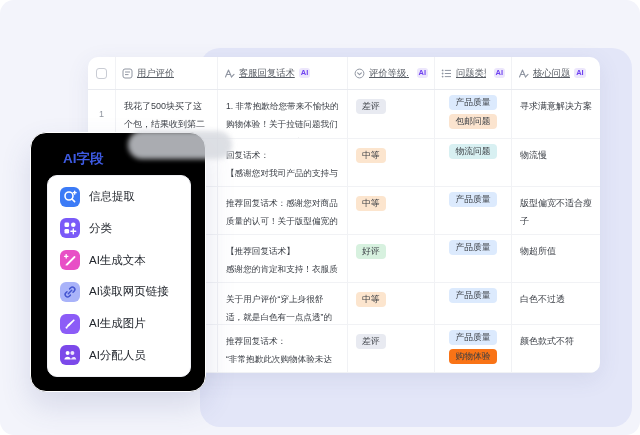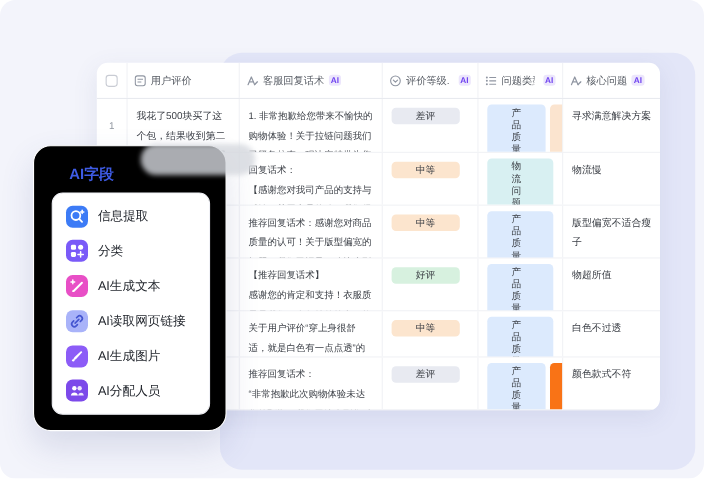--- a/index.html
+++ b/index.html
@@ -14,31 +14,31 @@
   .tr { display: flex; border-bottom: 1px solid #F1F2F5; }
   .th, .td { border-right: 1px solid #F1F2F5; overflow: hidden; }
   .th:last-child, .td:last-child { border-right: none; }
   .w-sel { width: 28px; } .w-review { width: 102px; } .w-reply { width: 130px; }
   .w-grade { width: 87px; } .w-type { width: 77px; } .w-core { width: 88px; }
   .th { display: flex; align-items: center; gap: 4px; padding: 0 6px; font-size: 9.3px; color: #565B63; white-space: nowrap; }
   .th.w-sel, .td.w-sel { display: flex; justify-content: center; padding: 0; }
   .checkbox { width: 11px; height: 11px; border: 1px solid #C9CCD4; border-radius: 3px; background: #fff; align-self: center; }
   .hicon { display: inline-flex; flex: none; }
   .ai-chip { font-size: 7.5px; font-weight: 700; color: #6F42F0; background: #ECE6FC; border-radius: 3px; padding: 1px 2px; line-height: 1; }
-  .hlabel { overflow: hidden; text-overflow: clip; }
+  .hlabel { overflow: hidden; text-overflow: clip; text-decoration: underline; }
   .sp { flex: 1; }
 
   .td { padding: 5px 8px; }
   .td.w-sel { padding: 5px 0; }
   .rownum { font-size: 9px; color: #9096A0; padding-top: 14px; }
   .review-text { font-size: 9px; line-height: 12.4px; color: #3A3E45; }
   .reply-text { font-size: 8.6px; line-height: 11.7px; color: #3A3E45; white-space: pre-line; }
   .core-text { font-size: 9px; color: #3A3E45; }
-  .badge { display: inline-block; padding: 2px 22px; border-radius: 4px; font-size: 8.8px; line-height: 1.25; color: #3A3E44; }
-  .type-stack { display: flex; flex-direction: row; align-items: flex-end; gap: 4px; }
+  .badge { display: inline-block; padding: 2px 6px; border-radius: 4px; font-size: 8.8px; line-height: 1.25; color: #3A3E44; }
+  .type-stack { display: flex; flex-direction: column; align-items: center; gap: 4px; }
   .h49{height:49px}.h48{height:48px}.h42{height:42px}
 
   
   .redact-pill { position: absolute; left: 128px; top: 131px; width: 104px; height: 28px; border-radius: 14px; background: #D5D8DE; filter: blur(2.5px); opacity: 0.8; z-index: 30; }
 
   
   .panel { position: absolute; left: 30px; top: 132px; width: 176px; height: 260px; background: #000000; border: 1px solid #FFFFFF; border-radius: 16px; z-index: 20; box-shadow: 0 14px 30px rgba(70,80,140,0.16); }
   .panel-title { position: absolute; left: 32px; top: 17px; font-size: 13.5px; font-weight: 700; color: #3E5BE4; }
   .panel-card { position: absolute; left: 16px; top: 42px; width: 144px; height: 202px; background: #FFFFFF; border-radius: 10px; border: 1px solid #F0F1F6; box-shadow: 0 2px 8px rgba(31,35,41,0.05); display: flex; flex-direction: column; justify-content: space-evenly; padding: 4px 0; }
   .menu-item { display: flex; align-items: center; gap: 9px; padding: 0 12px; height: 30px; cursor: pointer; border-radius: 8px; }

